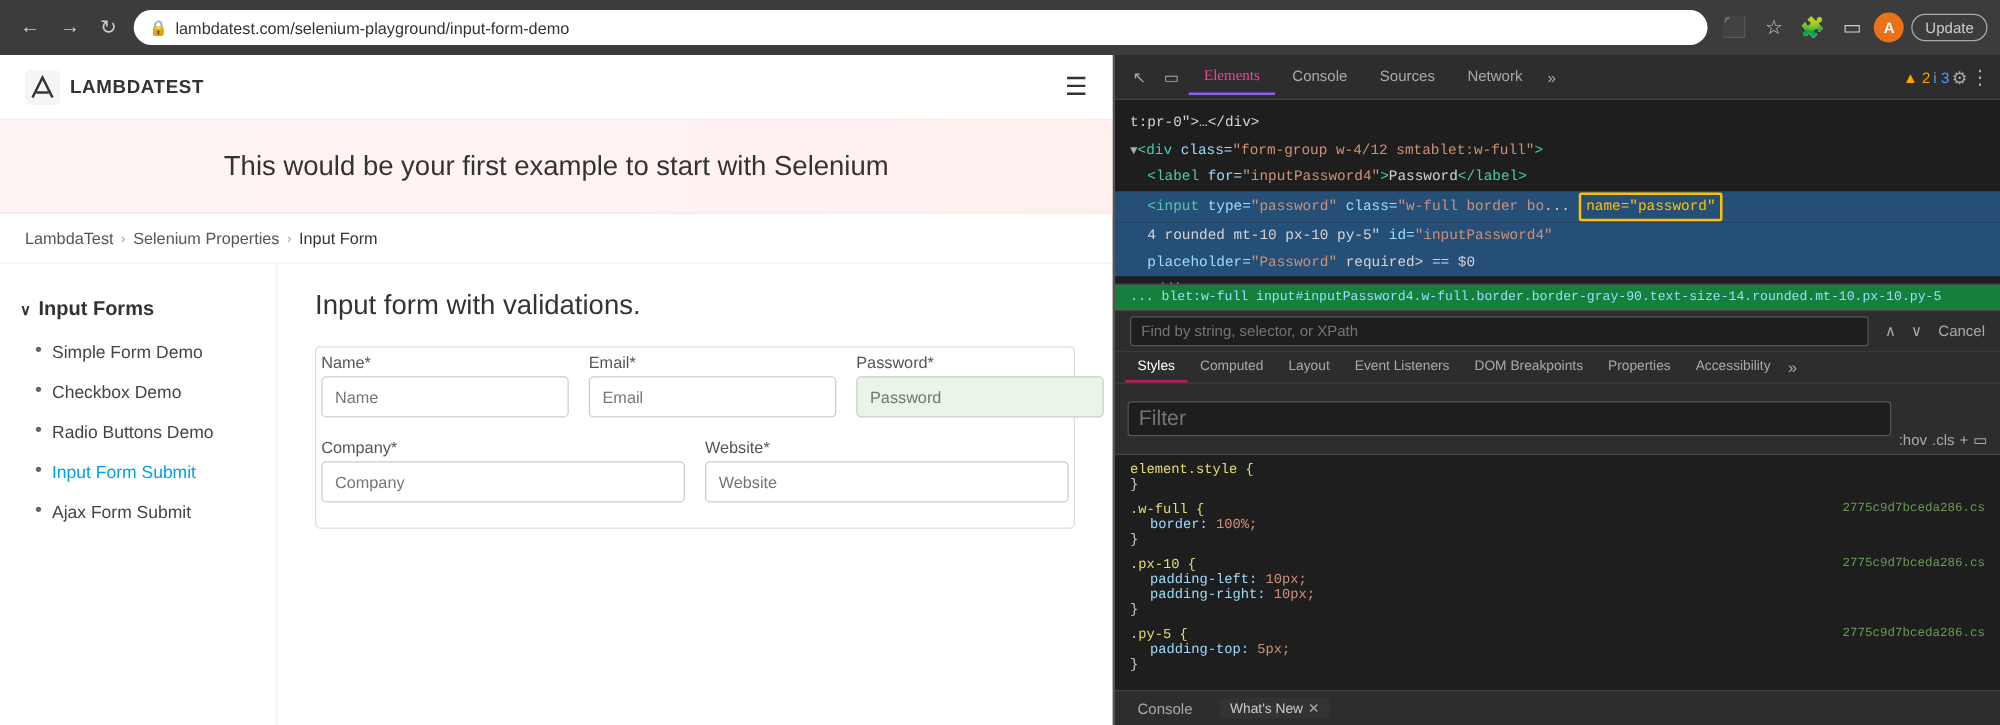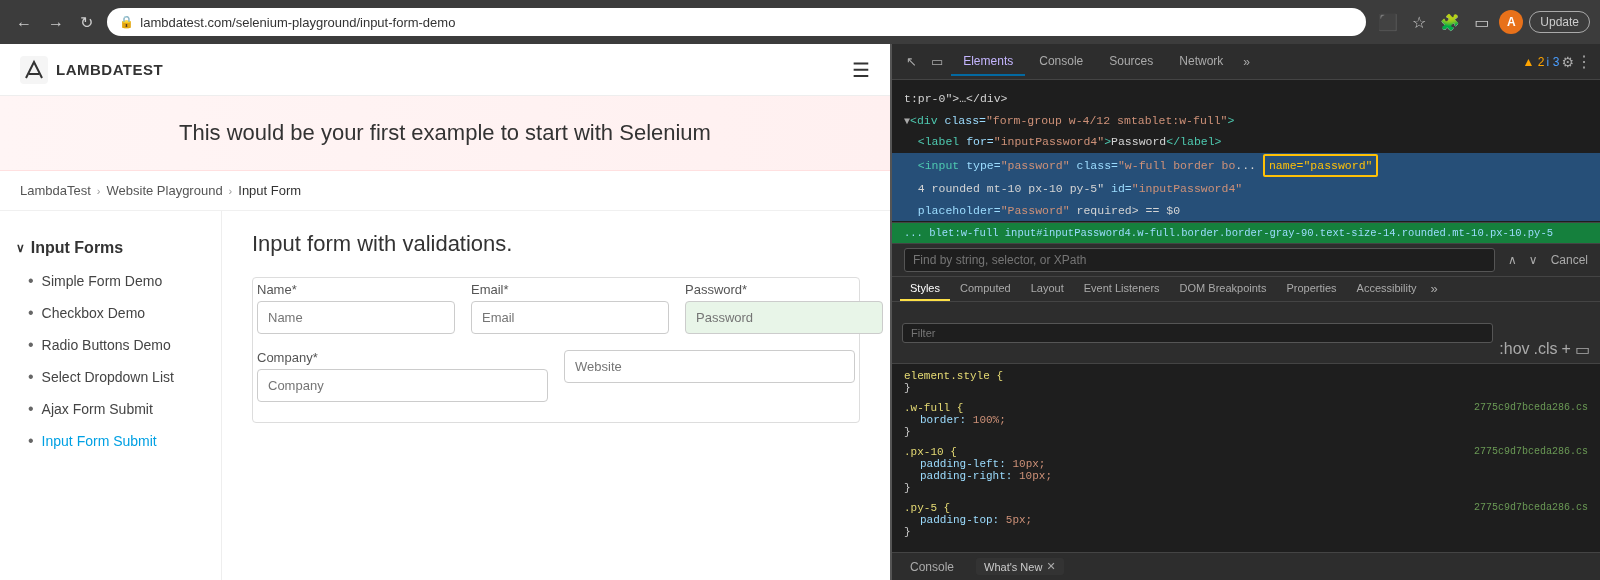--- a/index.html
+++ b/index.html
@@ -60,21 +60,21 @@
     .form-group { flex: 1; display: flex; flex-direction: column; gap: 4px; }
     .form-label { font-size: 13px; color: #555; font-weight: 500; }
     .form-input { border: 1px solid #ccc; border-radius: 4px; padding: 8px 10px; font-size: 13px; color: #999; outline: none; }
     .form-input.highlighted { background: #e8f5e8; border-color: #ccc; }
 
     
     .devtools { flex: 1; background: #1e1e1e; display: flex; flex-direction: column; overflow: hidden; border-left: 2px solid #555; }
     .devtools-topbar { background: #2d2d2d; display: flex; align-items: center; padding: 0 8px; height: 36px; gap: 2px; border-bottom: 1px solid #444; }
     .devtools-icon-btn { background: none; border: none; color: #aaa; cursor: pointer; padding: 4px 6px; border-radius: 3px; font-size: 13px; }
     .devtools-tab { background: none; border: none; color: #aaa; cursor: pointer; padding: 6px 12px; font-size: 12px; border-bottom: 2px solid transparent; }
-    .devtools-tab.active { color: #c4b5fd; border-bottom: 2px solid #0369a1; }
+    .devtools-tab.active { color: #ec4899; border-bottom: 2px solid #8b5cf6; font-family: Liberation Serif, serif; }
     .devtools-more { color: #aaa; font-size: 12px; padding: 0 6px; }
 
     
     .elements-panel { flex: 1; overflow: hidden; display: flex; flex-direction: column; }
     .html-tree { padding: 8px 0; font-size: 11.5px; font-family: 'Courier New', monospace; color: #ccc; flex: 1; overflow-y: auto; line-height: 1.7; }
     .html-line { padding: 1px 12px; white-space: pre; }
     .html-line.highlighted { background: #264f78; }
     .html-tag { color: #4ec9b0; }
     .html-attr-name { color: #9cdcfe; }
     .html-attr-value { color: #ce9178; }
@@ -90,24 +90,24 @@
     .find-bar { background: #2d2d2d; border-top: 1px solid #444; display: flex; align-items: center; padding: 4px 12px; gap: 8px; }
     .find-input { background: #1e1e1e; border: 1px solid #555; color: #ddd; padding: 4px 8px; font-size: 12px; border-radius: 3px; flex: 1; outline: none; }
     .find-arrows { display: flex; gap: 2px; }
     .find-arrow-btn { background: none; border: none; color: #aaa; cursor: pointer; font-size: 12px; padding: 2px 5px; }
     .find-cancel { background: none; border: none; color: #aaa; cursor: pointer; font-size: 12px; }
 
     
     .styles-panel { background: #1e1e1e; border-top: 1px solid #444; display: flex; flex-direction: column; overflow: hidden; max-height: 280px; }
     .styles-tabs { display: flex; background: #2d2d2d; border-bottom: 1px solid #444; padding: 0 8px; gap: 0; }
     .style-tab { background: none; border: none; color: #aaa; cursor: pointer; padding: 5px 10px; font-size: 11px; border-bottom: 2px solid transparent; }
-    .style-tab.active { color: #fff; border-bottom: 2px solid #fde047; }
+    .style-tab.active { color: #fff; border-bottom: 2px solid #be185d; }
     .styles-filter-bar { display: flex; align-items: center; padding: 4px 10px; background: #2d2d2d; border-bottom: 1px solid #444; gap: 6px; }
-    .styles-filter-input { background: #1e1e1e; border: 1px solid #555; color: #ddd; padding: 3px 8px; font-size: 11px; border-radius: 3px; flex: 1; outline: none; }
-    .filter-actions { display: flex; gap: 4px; color: #aaa; font-size: 16px; margin-left: auto; margin-top: 34px; }
+    .styles-filter-input { background: #1e1e1e; border: 1px solid #555; color: #ddd; padding: 3px 8px; font-size: 17px; border-radius: 3px; flex: 1; outline: none; }
+    .filter-actions { display: flex; gap: 4px; color: #aaa; font-size: 12px; margin-left: auto; margin-top: 34px; }
     .styles-content { padding: 6px 12px; font-size: 11px; font-family: 'Courier New', monospace; color: #ccc; overflow-y: auto; flex: 1; }
     .style-rule { margin-bottom: 8px; }
     .style-selector { color: #e6db74; }
     .style-brace { color: #ccc; }
     .style-prop { color: #9cdcfe; padding-left: 16px; }
     .style-val { color: #ce9178; }
     .style-source { color: #6a9955; font-size: 10px; float: right; }
 
     
     .devtools-bottombar { background: #2d2d2d; border-top: 1px solid #444; height: 28px; display: flex; align-items: center; padding: 0 12px; gap: 16px; }
@@ -159,50 +159,47 @@
       <button class="hamburger">☰</button>
     </div>
 
     <div class="hero-banner">
       <p class="hero-text">This would be your first example to start with Selenium</p>
     </div>
 
     <div class="breadcrumb-bar">
       <a class="breadcrumb-link">LambdaTest</a>
       <span class="breadcrumb-sep">›</span>
-      <a class="breadcrumb-link">Website Playground</a>
+      <a class="breadcrumb-link">Selenium Properties</a>
       <span class="breadcrumb-sep">›</span>
       <span class="breadcrumb-current">Input Form</span>
     </div>
 
     <div class="content-area">
 
       <div class="sidebar">
         <div class="sidebar-section-header">
           <span class="chevron">∨</span>
           <span>Input Forms</span>
         </div>
         <div class="sidebar-item">
           <span>Simple Form Demo</span>
         </div>
         <div class="sidebar-item">
           <span>Checkbox Demo</span>
         </div>
         <div class="sidebar-item">
           <span>Radio Buttons Demo</span>
         </div>
-        <div class="sidebar-item">
-          <span>Select Dropdown List</span>
+        <div class="sidebar-item active">
+          <span>Input Form Submit</span>
         </div>
         <div class="sidebar-item">
           <span>Ajax Form Submit</span>
         </div>
-        <div class="sidebar-item active">
-          <span>Input Form Submit</span>
-        </div>
       </div>
 
       <div class="form-section" style="position:relative;">
         <h2 class="form-title">Input form with validations.</h2>
 
         <div class="form-grid">
 
           <div class="form-row">
             <div class="form-group">
               <label class="form-label">Name*</label>
@@ -217,20 +214,21 @@
               <input class="form-input highlighted" placeholder="Password" style="">
             </div>
           </div>
 
           <div class="form-row">
             <div class="form-group">
               <label class="form-label">Company*</label>
               <input class="form-input" style="width: 100%;" placeholder="Company">
             </div>
             <div class="form-group">
+              <label class="form-label">Website*</label>
               <input class="form-input" style="width: 100%;" placeholder="Website">
             </div>
           </div>
         </div>
 
       </div>
     </div>
   </div>
 
   <div class="devtools">

